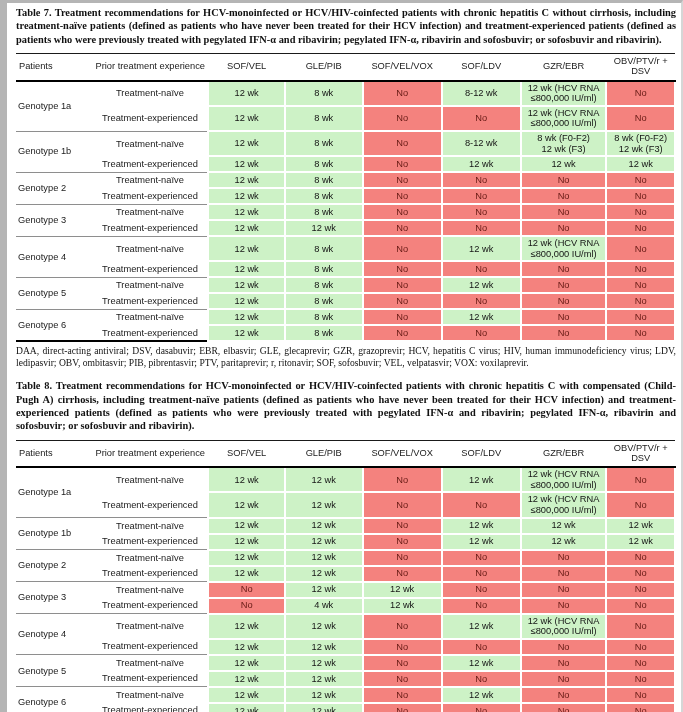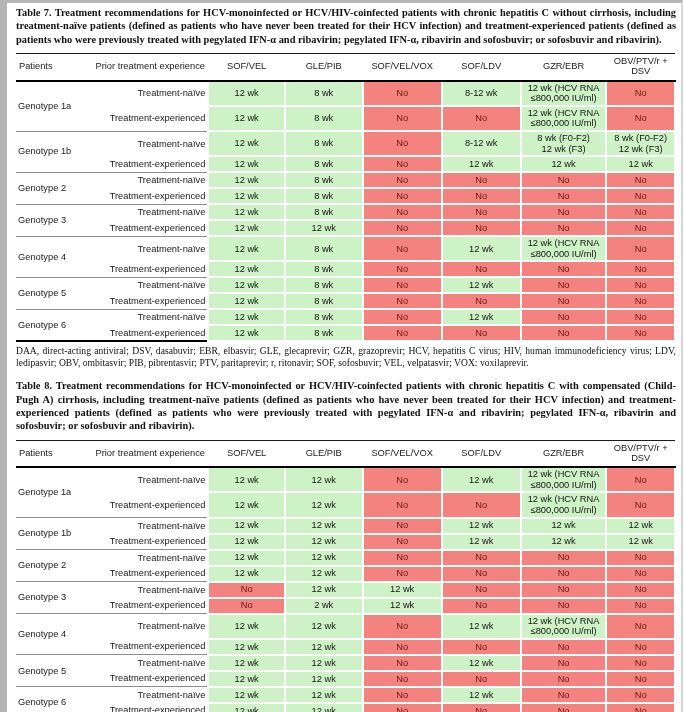--- a/index.html
+++ b/index.html
@@ -27,21 +27,21 @@
     border-bottom:2px solid #000;
     padding:2px 1px 3px 1px;text-align:center;white-space:pre-line;
     vertical-align:middle;
   }
   table.t th.left{text-align:left;padding-left:3px;}
   table.t td{
     font-size:9.3px;line-height:1.14;vertical-align:middle;
     height:12px;padding:1px 2px;white-space:pre-line;
   }
   td.patient{text-align:left;padding-left:6px;}
-  td.exp{text-align:right;padding-left:3px;}
+  td.exp{text-align:center;padding-left:3px;}
   td.cell{text-align:center;border:2px solid #fff;}
   td.group-start{border-top:1px solid #8e8e8e;}
   .footnote{
     font-family:"Liberation Serif",serif;
     font-size:9.6px;line-height:11.4px;text-align:justify;color:#111;
     margin:3px 0 0 0;
   }
 </style>
 </head>
 <body>
@@ -310,21 +310,21 @@
             <td class="cell" style="background: rgb(244, 130, 126); color: rgb(102, 26, 20);">No</td>
             <td class="cell" style="background: rgb(205, 242, 198); color: rgb(20, 20, 20);">12 wk</td>
             <td class="cell" style="background: rgb(205, 242, 198); color: rgb(20, 20, 20);">12 wk</td>
             <td class="cell" style="background: rgb(244, 130, 126); color: rgb(102, 26, 20);">No</td>
             <td class="cell" style="background: rgb(244, 130, 126); color: rgb(102, 26, 20);">No</td>
             <td class="cell" style="background: rgb(244, 130, 126); color: rgb(102, 26, 20);">No</td>
           </tr>
           <tr>
             <td class="exp">Treatment-experienced</td>
             <td class="cell" style="background: rgb(244, 130, 126); color: rgb(102, 26, 20);">No</td>
-            <td class="cell" style="background: rgb(205, 242, 198); color: rgb(20, 20, 20);">2 wk</td>
+            <td class="cell" style="background: rgb(205, 242, 198); color: rgb(20, 20, 20);">4 wk</td>
             <td class="cell" style="background: rgb(205, 242, 198); color: rgb(20, 20, 20);">12 wk</td>
             <td class="cell" style="background: rgb(244, 130, 126); color: rgb(102, 26, 20);">No</td>
             <td class="cell" style="background: rgb(244, 130, 126); color: rgb(102, 26, 20);">No</td>
             <td class="cell" style="background: rgb(244, 130, 126); color: rgb(102, 26, 20);">No</td>
           </tr>
           <tr>
             <td class="patient group-start" rowspan="2">Genotype 4</td>
             <td class="exp group-start">Treatment-naïve</td>
             <td class="cell" style="background: rgb(205, 242, 198); color: rgb(20, 20, 20);">12 wk</td>
             <td class="cell" style="background: rgb(205, 242, 198); color: rgb(20, 20, 20);">12 wk</td>

